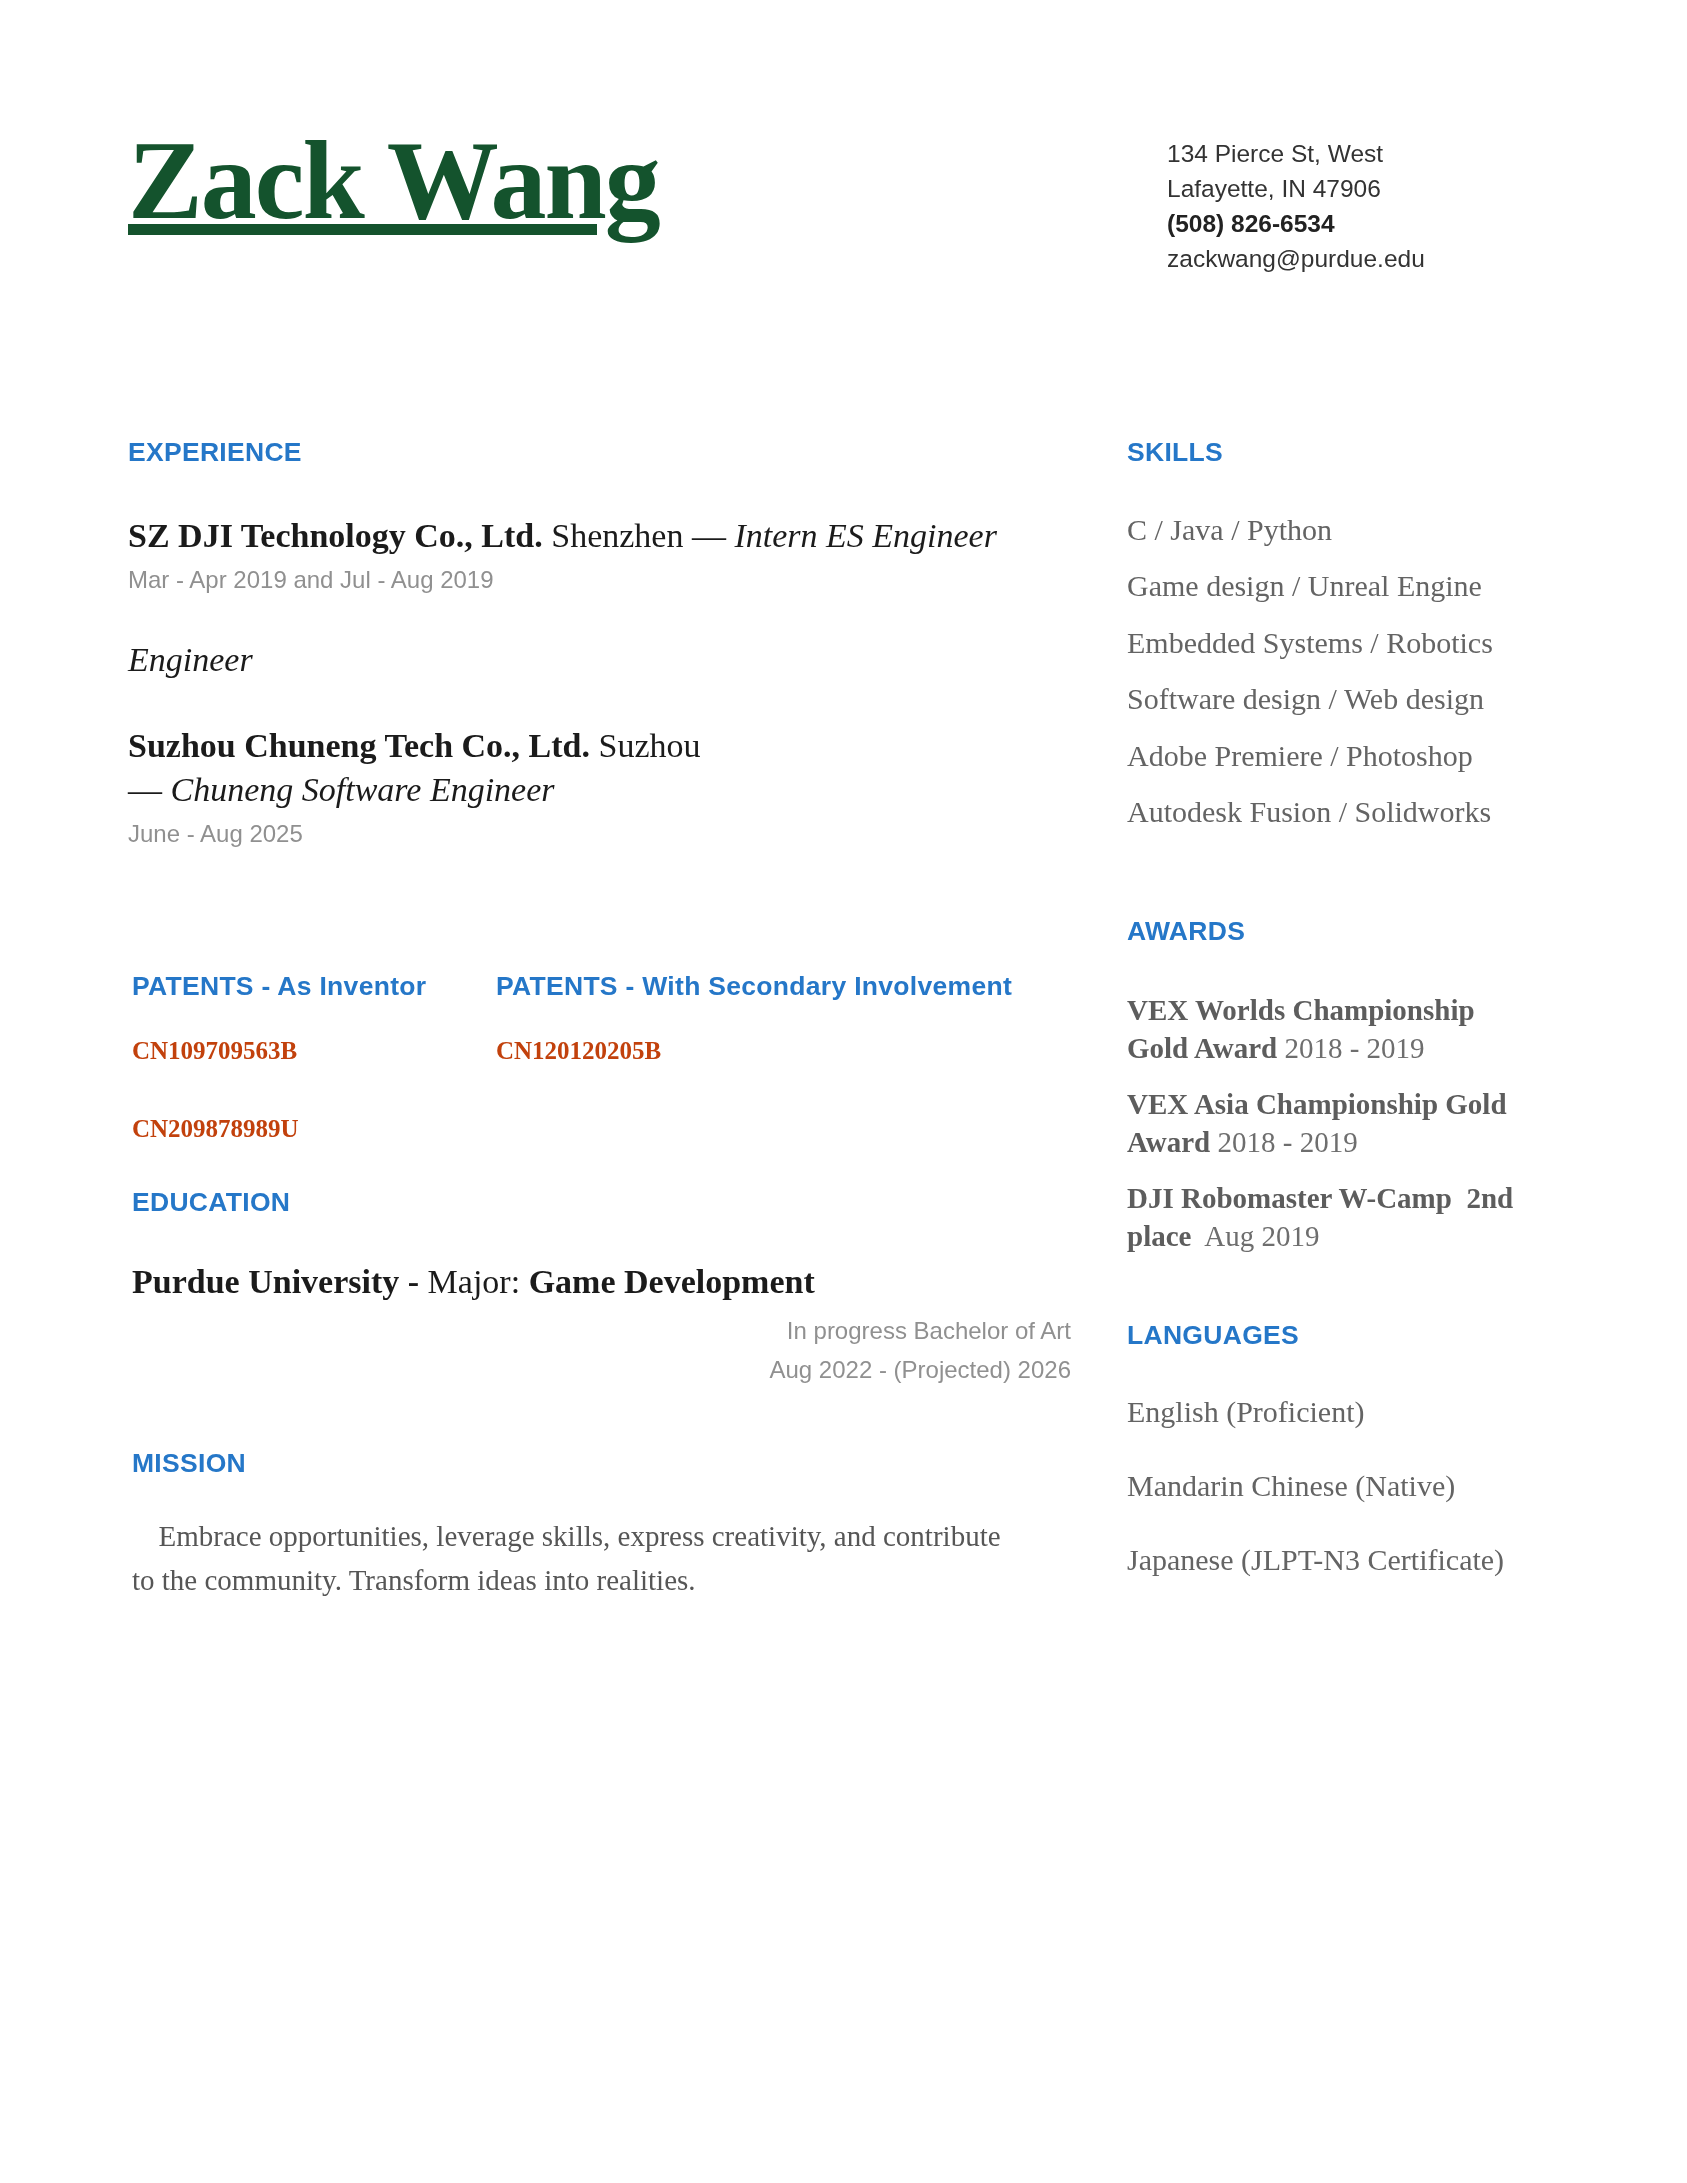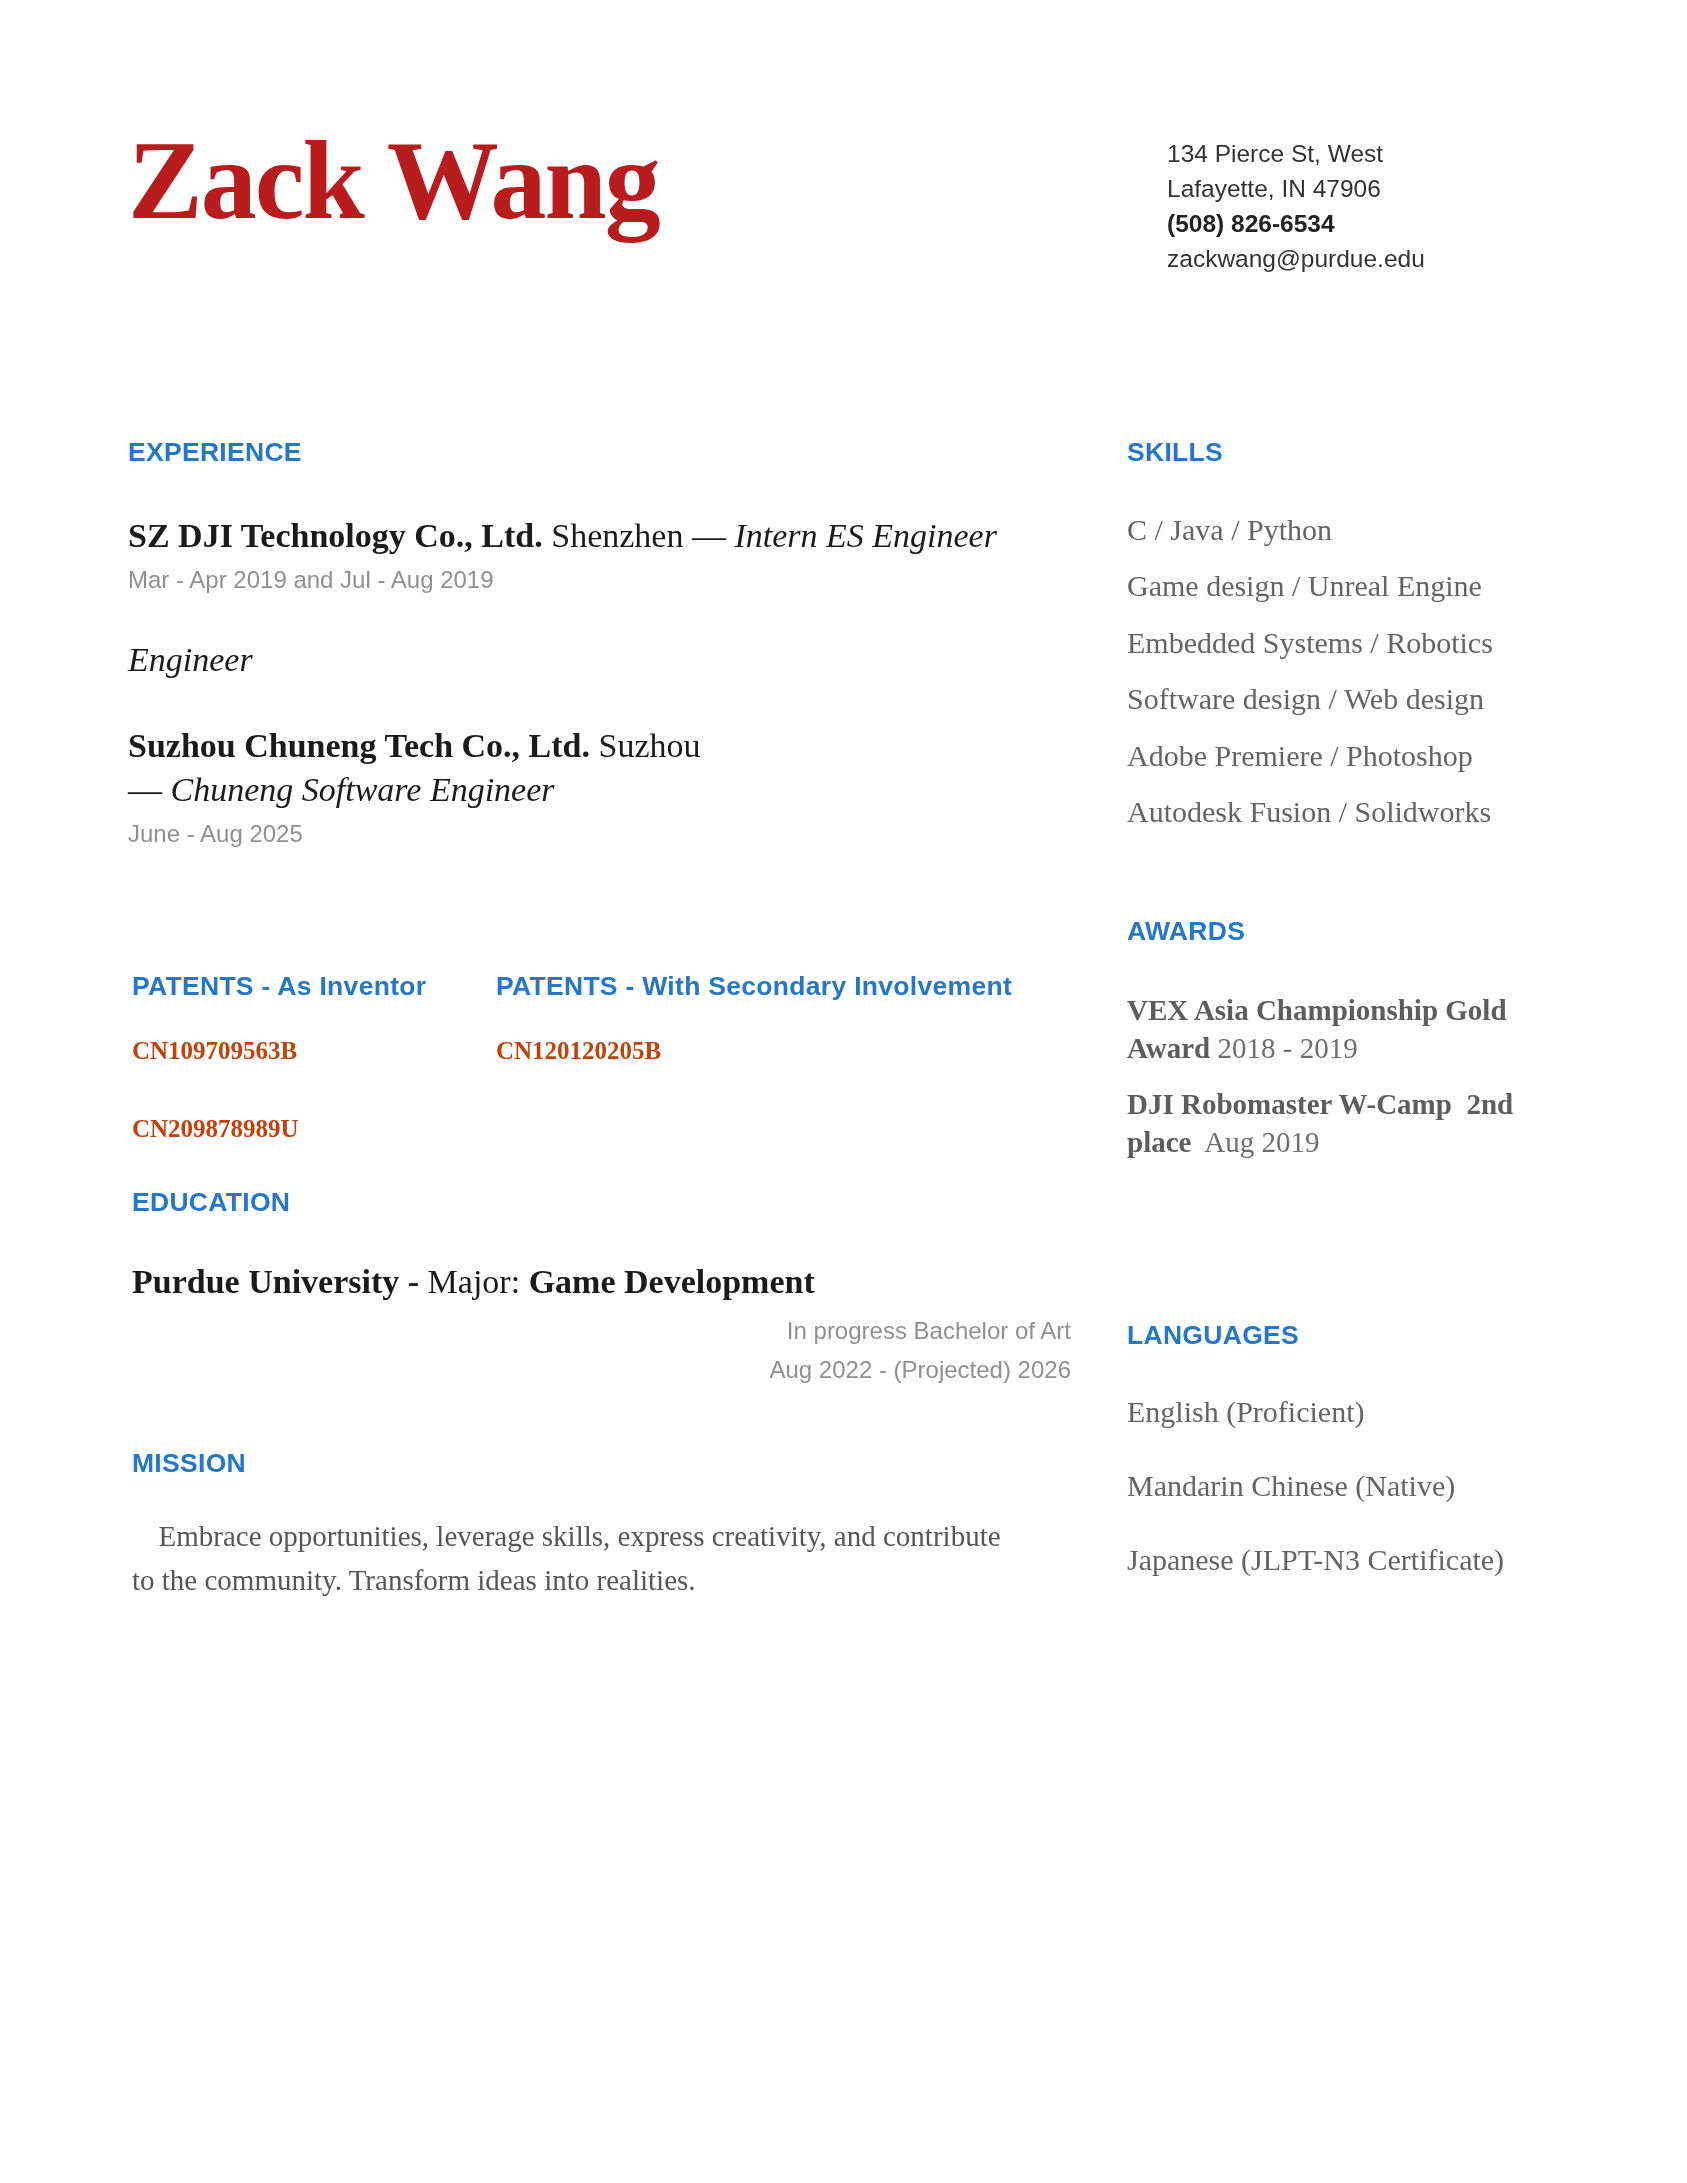--- a/index.html
+++ b/index.html
@@ -16,22 +16,23 @@
   
   .name {
     position: absolute;
     left: 128px;
     top: 124px;
     font-family: "Liberation Serif", "DejaVu Serif", serif;
     font-weight: 700;
     font-size: 112px;
     line-height: 1;
     letter-spacing: -2px;
-    color: #b91c1c;
-    white-space: pre;
+    color: #14532d;
+    white-space: pre;
+    text-decoration: underline;
   }
   .contact {
     position: absolute;
     left: 1167px;
     top: 136px;
     font-family: "Liberation Sans", "DejaVu Sans", sans-serif;
     font-size: 24.5px;
     line-height: 35px;
     color: #333333;
   }
@@ -216,20 +217,24 @@
     <div class="skill">Game design / Unreal Engine</div>
     <div class="skill">Embedded Systems / Robotics</div>
     <div class="skill">Software design / Web design</div>
     <div class="skill">Adobe Premiere / Photoshop</div>
     <div class="skill">Autodesk Fusion / Solidworks</div>
   </div>
 
   <div class="sec sec-awards">
     <div class="sec-head">AWARDS</div>
 
+    <div class="award">
+      <div><span class="b">VEX Worlds Championship</span></div>
+      <div><span class="b">Gold Award</span><span> 2018 - 2019</span></div>
+    </div>
 
     <div class="award">
       <div><span class="b">VEX Asia Championship Gold</span></div>
       <div><span class="b">Award</span><span> 2018 - 2019</span></div>
     </div>
 
     <div class="award">
       <div><span class="b">DJI Robomaster W-Camp  2nd</span></div>
       <div><span class="b">place</span><span>  Aug 2019</span></div>
     </div>

